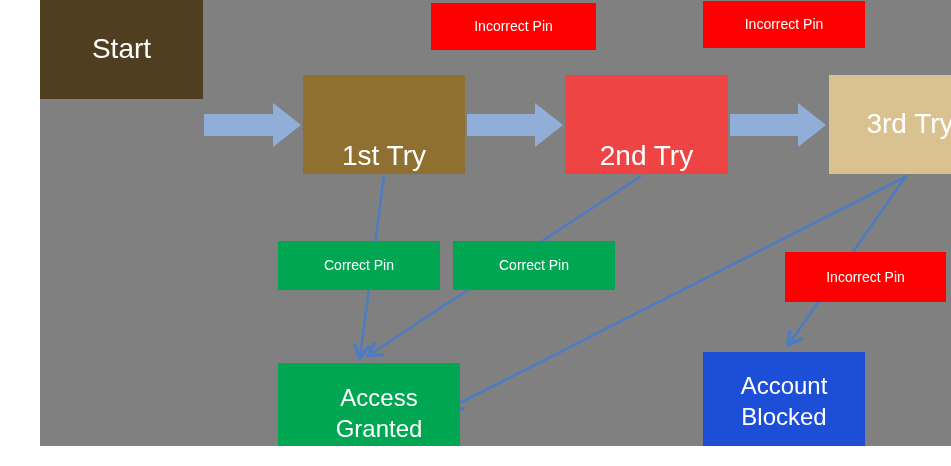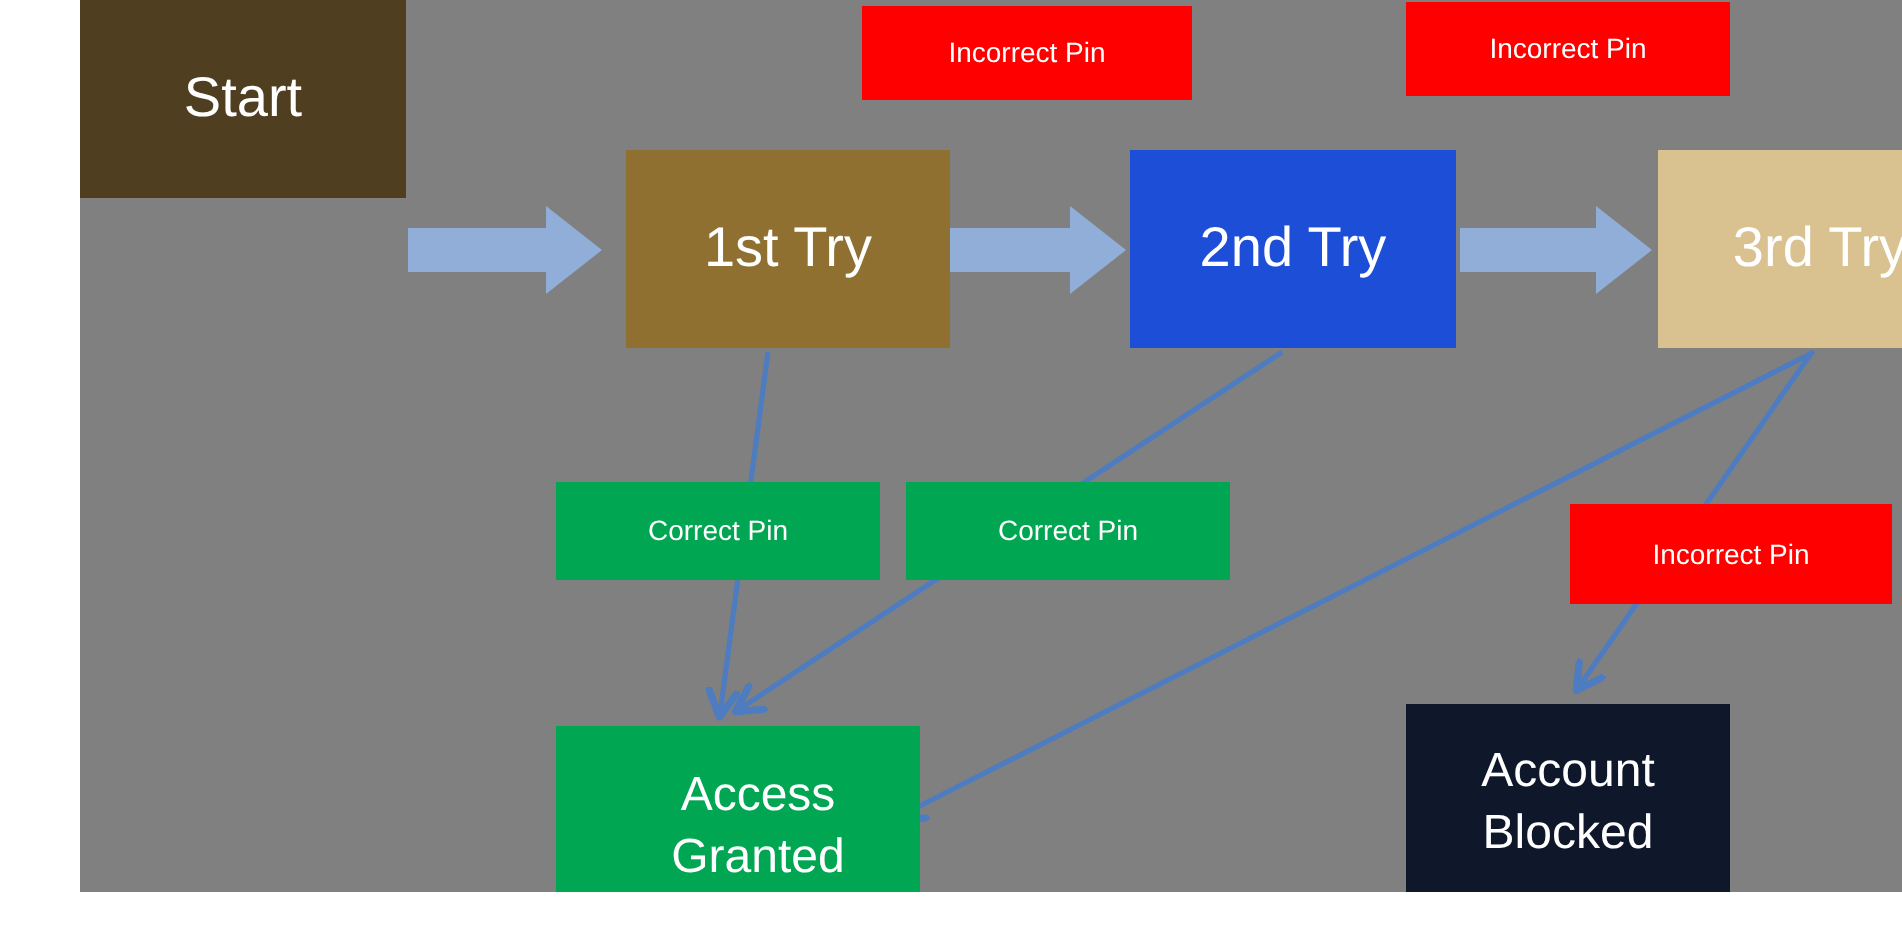--- a/index.html
+++ b/index.html
@@ -25,21 +25,21 @@
     justify-content: center;
     text-align: center;
     color: #ffffff;
   }
   .node .label { white-space: pre-line; line-height: 1.3; }
   .stage  { width: 163px; height: 99px; font-size: 28px; }
   .pin    { width: 162px; height: 48px; font-size: 14px; }
   .result { width: 162px; height: 100px; font-size: 24px; }
 
   .n-start     { left: 0;   top: 75; }
-  .n-try1      { left: 273px; top: 75px; width: 162px; }
+  .n-try1      { left: 263px; top: 75px; width: 162px; align-items: flex-end; }
   .n-try2      { left: 525px; top: 75px; }
   .n-try3      { left: 789px; top: 75px; width: 162px; }
   .n-incorrect1{ left: 391px; top: 3px;  width: 165px; height: 47px; }
   .n-incorrect2{ left: 663px; top: 1px;  height: 47px; }
   .n-incorrect3{ left: 745px; top: 252px; width: 161px; height: 50px; }
   .n-correct1  { left: 238px; top: 241px; height: 49px; }
   .n-correct2  { left: 413px; top: 241px; height: 49px; }
   .n-access    { left: 238px; top: 363px; padding-left: 20px; }
   .n-blocked   { left: 663px; top: 352px; height: 98px; }
 </style>
@@ -66,21 +66,21 @@
   </svg>
 
   <div class="node stage n-start" style="background-color: rgb(79, 63, 32);">
     <span class="label">Start</span>
   </div>
 
   <div class="node stage n-try1" style="background-color: rgb(143, 112, 49);">
     <span class="label">1st Try</span>
   </div>
 
-  <div class="node stage n-try2" style="background-color: #1d4ed8;">
+  <div class="node stage n-try2" style="background-color: #ef4444; align-items: flex-end;">
     <span class="label">2nd Try</span>
   </div>
 
   <div class="node stage n-try3" style="background-color: rgb(217, 194, 144);">
     <span class="label">3rd Try</span>
   </div>
 
   <div class="node pin n-incorrect1" style="background-color: rgb(255, 0, 0);">
     <span class="label">Incorrect Pin</span>
   </div>
@@ -99,18 +99,18 @@
 
   <div class="node pin n-correct2" style="background-color: rgb(0, 166, 81);">
     <span class="label">Correct Pin</span>
   </div>
 
   <div class="node result n-access" style="background-color: rgb(0, 166, 81);">
     <span class="label">Access
 Granted</span>
   </div>
 
-  <div class="node result n-blocked" style="background-color: #0f172a;">
+  <div class="node result n-blocked" style="background-color: #1d4ed8;">
     <span class="label">Account
 Blocked</span>
   </div>
 
 </div>
 
 </body></html>

